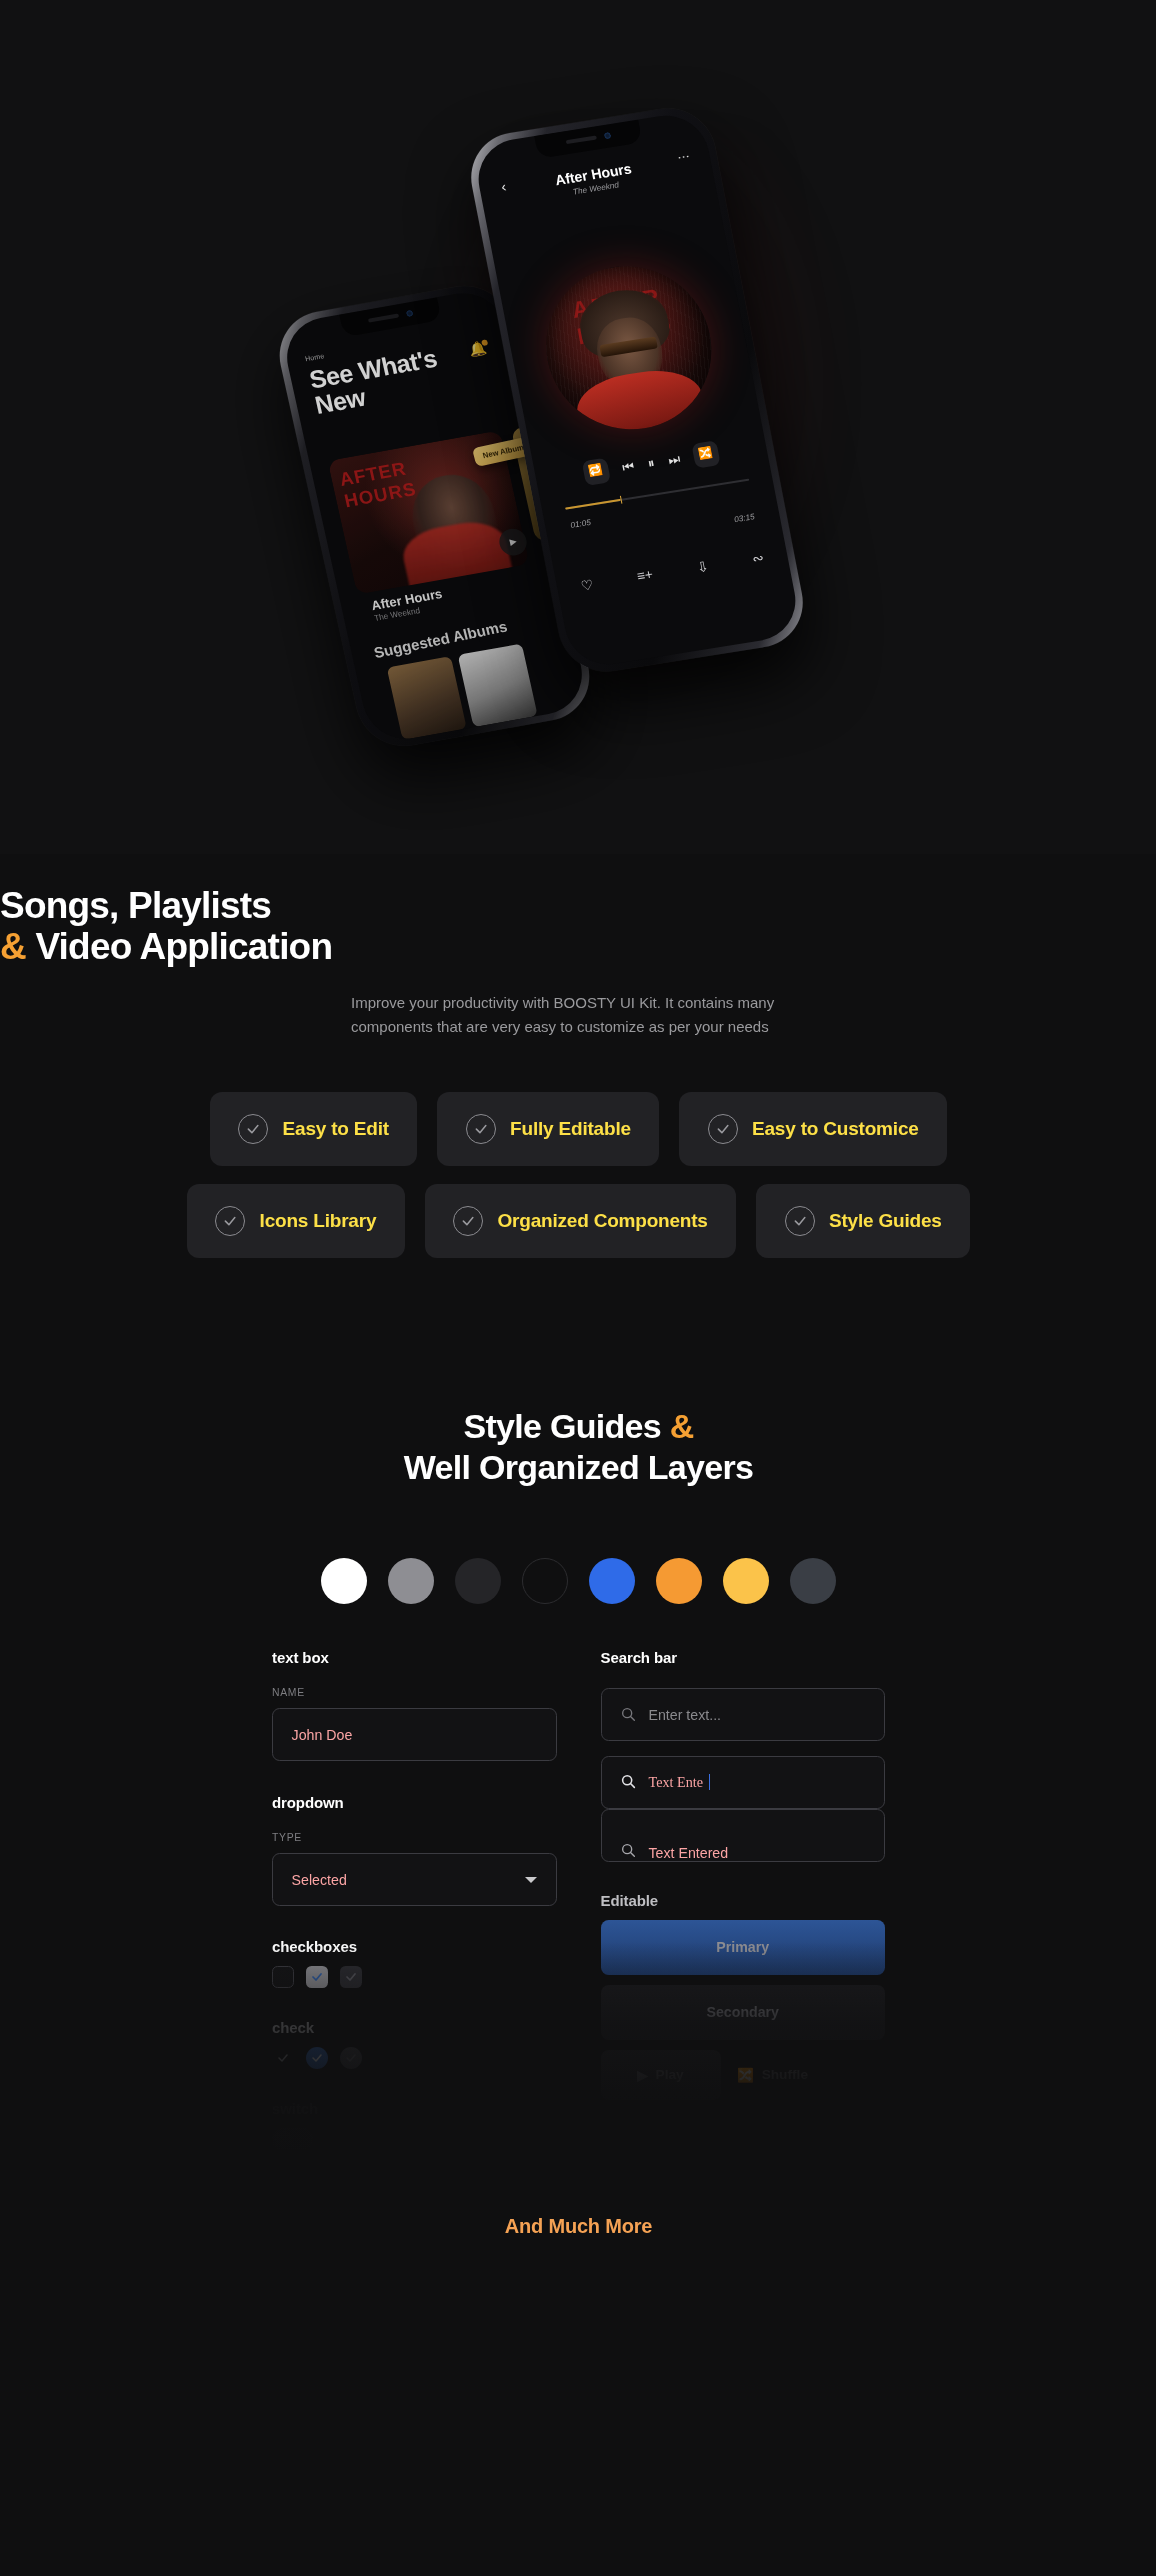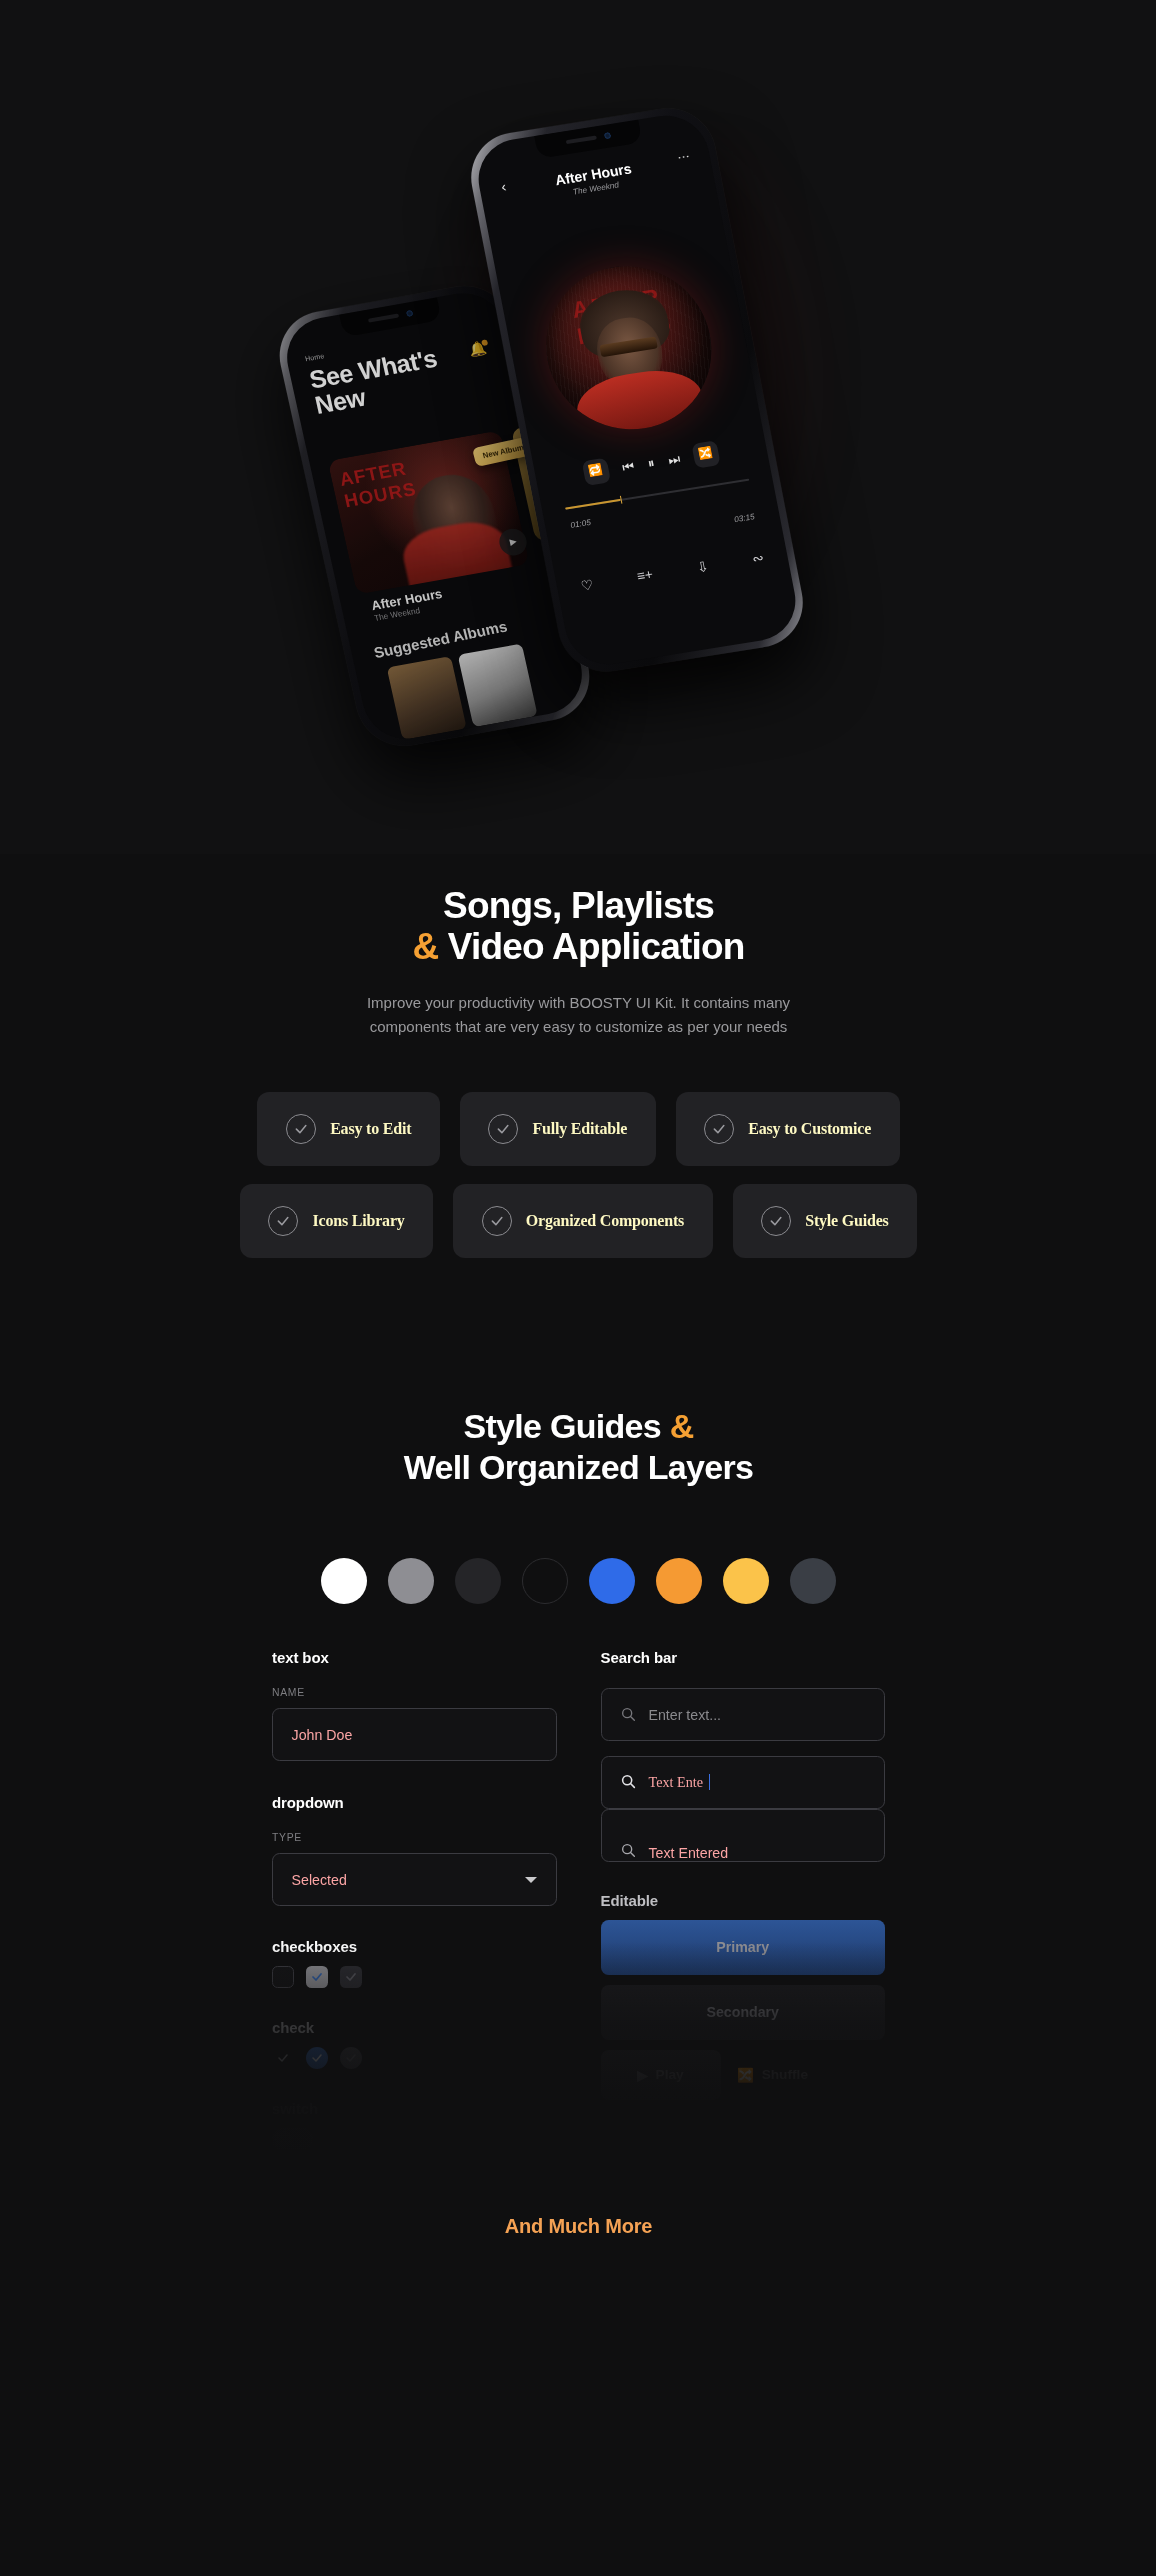--- a/index.html
+++ b/index.html
@@ -197,21 +197,21 @@
   .fp-times { position:absolute; left:23px; right:23px; top:381px; height:38px; }
   .fp-times .a { position:absolute; left:2.2px; top:5.5px; font-size:8.2px; color:#9e9ea1; font-style:italic; }
   .fp-times .b { position:absolute; right:2.2px; top:25px; font-size:8.2px; color:#9e9ea1; font-style:italic; }
   .fp-actions {
     position:absolute; left:24px; right:24px; top:444px;
     display:flex; align-items:center; justify-content:space-between;
   }
   .fp-actions .ic { font-size:13.7px; color:#cfcfd2; }
 
   
-  .intro { text-align:center; padding-top:31px; }
+  .intro { padding-top:31px; }
   .intro h1 {
     font-size:37px; font-weight:800; line-height:1.12; letter-spacing:-0.8px;
     color:#ffffff;
   }
   .amp { color:#f5a033; }
   .intro p {
     margin:23px auto 0; max-width:455px;
     font-size:15px; line-height:1.58; color:#9a9a9d;
   }
 
@@ -225,21 +225,21 @@
     padding:0 28.5px;
     display:flex; align-items:center; gap:14.2px;
   }
   .feat .ring {
     width:30px; height:30px; border-radius:50%;
     border:1.6px solid #8b8b90;
     display:flex; align-items:center; justify-content:center;
     flex:0 0 auto;
   }
   .feat .ring svg { display:block; }
-  .feat .lbl { font-size:16px; font-weight:800; color:#fef9c3; white-space:nowrap; letter-spacing:-0.2px;font-family:Liberation Serif, serif; }
+  .feat .lbl { font-size:19px; font-weight:800; color:#fde047; white-space:nowrap; letter-spacing:-0.2px; }
 
   
   .sg { text-align:center; margin-top:148px; }
   .sg h2 { font-size:34px; font-weight:800; line-height:1.2; letter-spacing:-0.7px; color:#fff; }
 
   .swatches { display:flex; justify-content:center; gap:21px; margin-top:71px; }
   .sw { width:46px; height:46px; border-radius:50%; }
   .sw.outline { background:transparent; border:1.1px solid #2c2c2f; }
 
   

